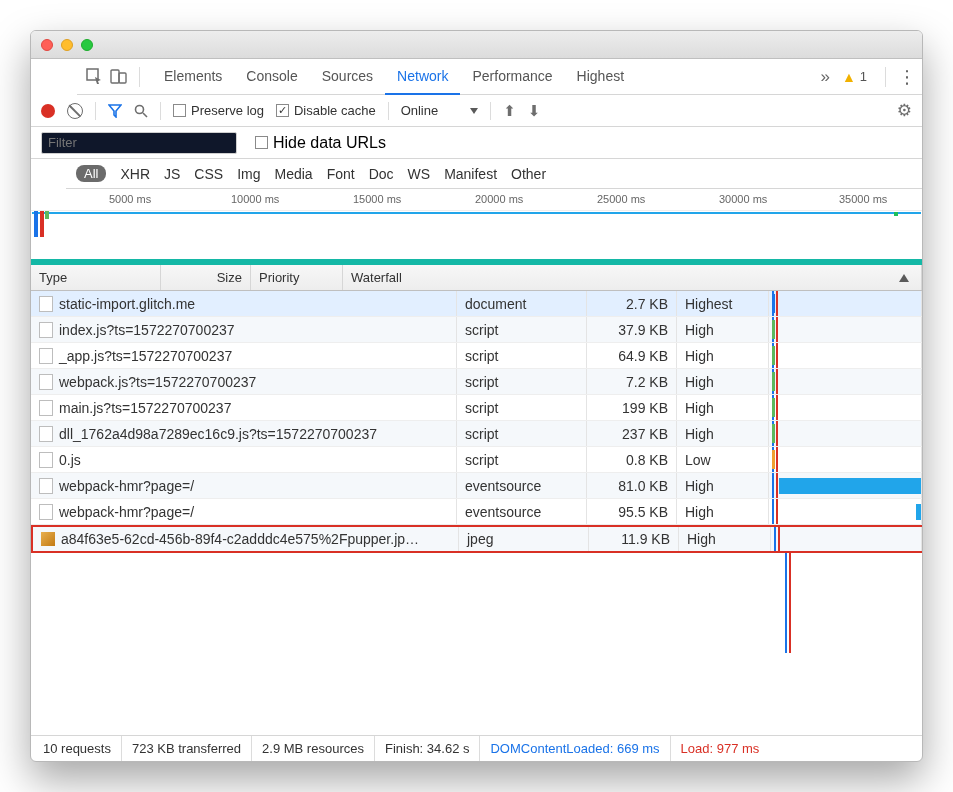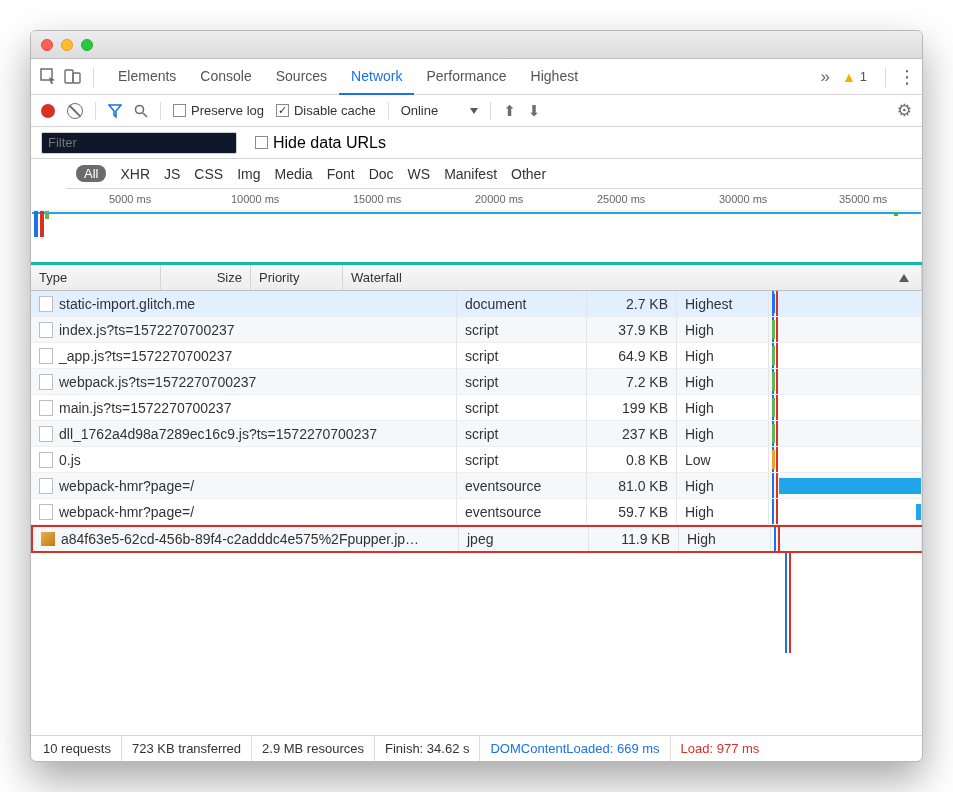--- a/index.html
+++ b/index.html
@@ -5,21 +5,21 @@
 * { box-sizing: border-box; margin: 0; padding: 0; font-family: -apple-system, "Helvetica Neue", Arial, sans-serif; }
 body { background: #fff; display: flex; align-items: center; justify-content: center; min-height: 100vh; }
 .window { width: 893px; height: 732px; border: 1px solid #b8b8b8; border-radius: 6px; background: #fff; box-shadow: 0 18px 40px rgba(0,0,0,0.35); display: flex; flex-direction: column; overflow: hidden; position: relative; }
 .titlebar { height: 28px; background: linear-gradient(#ededed,#dcdcdc); border-bottom: 1px solid #bfbfbf; display: flex; align-items: center; padding: 0 10px; position: relative; }
 .traffic { display: flex; gap: 8px; }
 .tl { width: 12px; height: 12px; border-radius: 50%; }
 .tl.red { background: #ff5f57; border: 1px solid #e14640; }
 .tl.yellow { background: #ffbd2e; border: 1px solid #dfa023; }
 .tl.green { background: #28c940; border: 1px solid #1dad2c; }
 .title { position: absolute; left: 0; right: 0; text-align: center; font-size: 13px; color: #333; }
-.tabsbar { height: 36px; border-bottom: 1px solid #d6d6d6; display: flex; align-items: center; padding: 0 8px; gap: 6px; }
+.tabsbar { height: 36px; border-bottom: 1px solid #d6d6d6; display: flex; align-items: center; padding: 0 8px; gap: 6px; margin-left: 46px; }
 .inspect-icon, .device-icon { width: 18px; height: 18px; display:flex; align-items:center; justify-content:center; color:#6e6e6e; }
 .divider-v { width: 1px; height: 20px; background: #dcdcdc; margin: 0 6px; }
 .tabs { display: flex; gap: 0; flex: 1; }
 .tab { padding: 0 12px; font-size: 14px; color: #555; height: 36px; display:flex; align-items:center; cursor:pointer; border-bottom: 2px solid transparent; }
 .tab.active { color: #1a73e8; border-bottom-color: #1a73e8; }
 .right-warn { display:flex; align-items:center; gap:4px; font-size:13px; color:#555; margin-right:6px; }
 .warn-tri { color:#f1b100; font-size:14px; }
 .kebab { width: 16px; color:#5a5a5a; font-size:18px; text-align:center; cursor:pointer; }
 .toolbar { height: 32px; border-bottom: 1px solid #d6d6d6; display:flex; align-items:center; padding:0 10px; gap:12px; font-size:13px; color:#333; }
 .rec-dot { width:14px; height:14px; border-radius:50%; background:#d93025; }
@@ -32,21 +32,21 @@
 .chkbox.checked::after { content:"✓"; font-size:11px; color:#333; }
 .sep-v { width:1px; height:18px; background:#dcdcdc; }
 .online { display:flex; align-items:center; gap:6px; }
 .caret-down { width:0;height:0;border-left:4px solid transparent;border-right:4px solid transparent;border-top:6px solid #5a5a5a;}
 .upload-icon,.download-icon{color:#6e6e6e;font-size:15px;}
 .gear { color:#6e6e6e; font-size:17px; margin-left:auto; }
 .filterbar { height:32px; border-bottom:1px solid #d6d6d6; display:flex; align-items:center; padding:0 10px; gap:18px; }
 .filter-input { width:196px; height:22px; border:1px solid #cfcfcf; border-radius:2px; padding:0 6px; font-size:13px; color:#999; background:#0f172a; }
 .typerow { height:30px; border-bottom:1px solid #d6d6d6; display:flex; align-items:center; padding:0 10px; gap:14px; font-size:14px; color:#333;margin-left:35px; }
 .pill { background:#6b6b6b; color:#fff; border-radius:8px; padding:1px 8px; font-size:13px; }
-.timeline { height:76px; border-bottom:3px solid #14b8a6; position:relative; }
+.timeline { height:76px; border-bottom:6px solid #14b8a6; position:relative; }
 .timeline-ruler { height:22px; display:flex; border-bottom:1px solid #eee; position:relative; font-size:11px; color:#666; }
 .timeline-ruler span { position:absolute; top:4px; }
 .timeline-body { height:54px; position:relative; }
 .tl-bar-blue { position:absolute; top:1px; left:1px; right:1px; height:2px; background:#21a5ea; }
 .tl-tick { position:absolute; top:0; width:4px; height:26px; bottom:0; }
 .table-wrap { flex:1; overflow:auto; position:relative; }
 .thead { display:flex; height:26px; background:linear-gradient(#f7f7f7,#ededed); border-bottom:1px solid #bfbfbf; font-size:13px; color:#333; }
 .th { padding:4px 8px; border-right:1px solid #d6d6d6; display:flex; align-items:center; }
 .th-name{width:426px;} .th-type{width:130px;} .th-size{width:90px; justify-content:flex-end;} .th-priority{width:92px;} .th-waterfall{flex:1; display:flex; align-items:center; gap:6px;}
 .sort-tri{width:0;height:0;border-left:5px solid transparent;border-right:5px solid transparent;border-bottom:8px solid #5a5a5a; margin-left:auto; margin-right:4px;}
@@ -315,21 +315,21 @@
             <div class="wf-vline red"></div>
             <div class="wf-big"></div>
           </div>
         </div>
         <div class="tr">
           <div class="td td-name">
             <span class="file-ic"></span>
             <span>webpack-hmr?page=/</span>
           </div>
           <div class="td td-type">eventsource</div>
-          <div class="td td-size">59.7 KB</div>
+          <div class="td td-size">95.5 KB</div>
           <div class="td td-priority">High</div>
           <div class="td td-wf">
             <div class="wf-vline blue"></div>
             <div class="wf-vline red"></div>
             <div class="wf-chip"></div>
           </div>
         </div>
         <div class="tr even highlight-row">
           <div class="td td-name">
             <span class="img-ic"></span>

